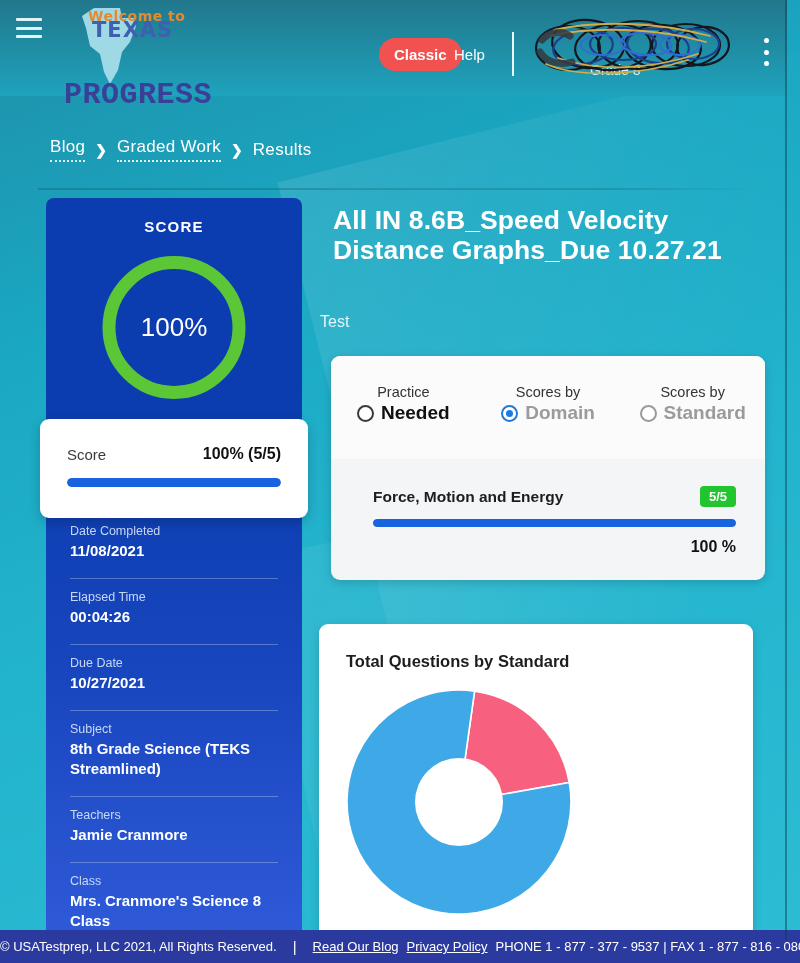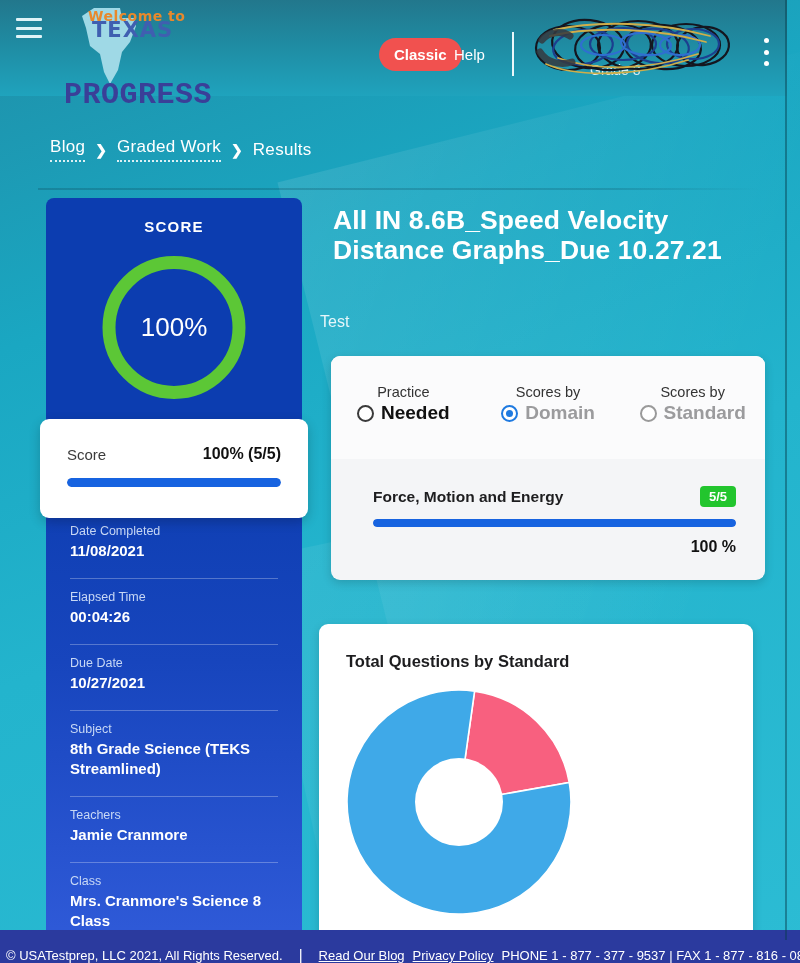--- a/index.html
+++ b/index.html
@@ -125,21 +125,21 @@
   #domain-bar span{ display:block; height:100%; background:#1763e0; border-radius:4px; }
   #domain-pct{ margin-top:11px; text-align:right; font-size:16px; font-weight:700; color:#111; }
 
   #chart-card{ position:absolute; left:319px; top:624px; width:434px; height:316px;
     background:#ffffff; border-radius:9px 9px 0 0; box-shadow:0 3px 10px rgba(0,0,0,.16); overflow:hidden; }
   #chart-title{ position:absolute; left:27px; top:28px; font-size:16.5px; font-weight:700; color:#1d1d1f; }
   #donut{ position:absolute; left:28px; top:66px; width:224px; height:224px; }
 
   
   #footer{ position:absolute; left:0; bottom:0; width:800px; height:33px;
-    background:#2b3a9e; display:flex; align-items:flex-end; padding-left:6px; gap:8px; }
+    background:#2b3a9e; display:flex; align-items:center; padding-left:0; gap:8px; }
   .ft{ color:#ffffff; font-size:13px; white-space:nowrap; }
   .ft.link{ text-decoration:underline; cursor:pointer; }
   .ft-sep{ color:#ffffff; font-size:15px; margin:0 8px; }
 </style>
 </head>
 <body>
 
 <div id="page">
   <div class="sheen1"></div>
   <div class="sheen2"></div>

